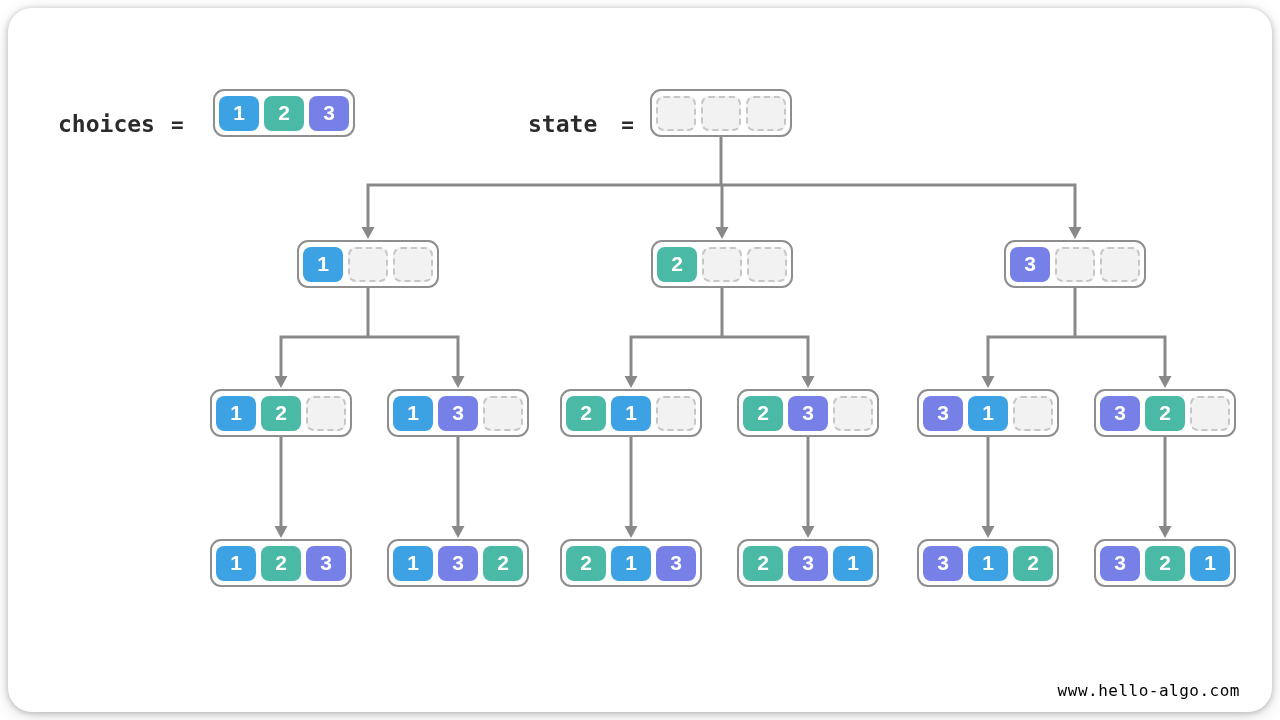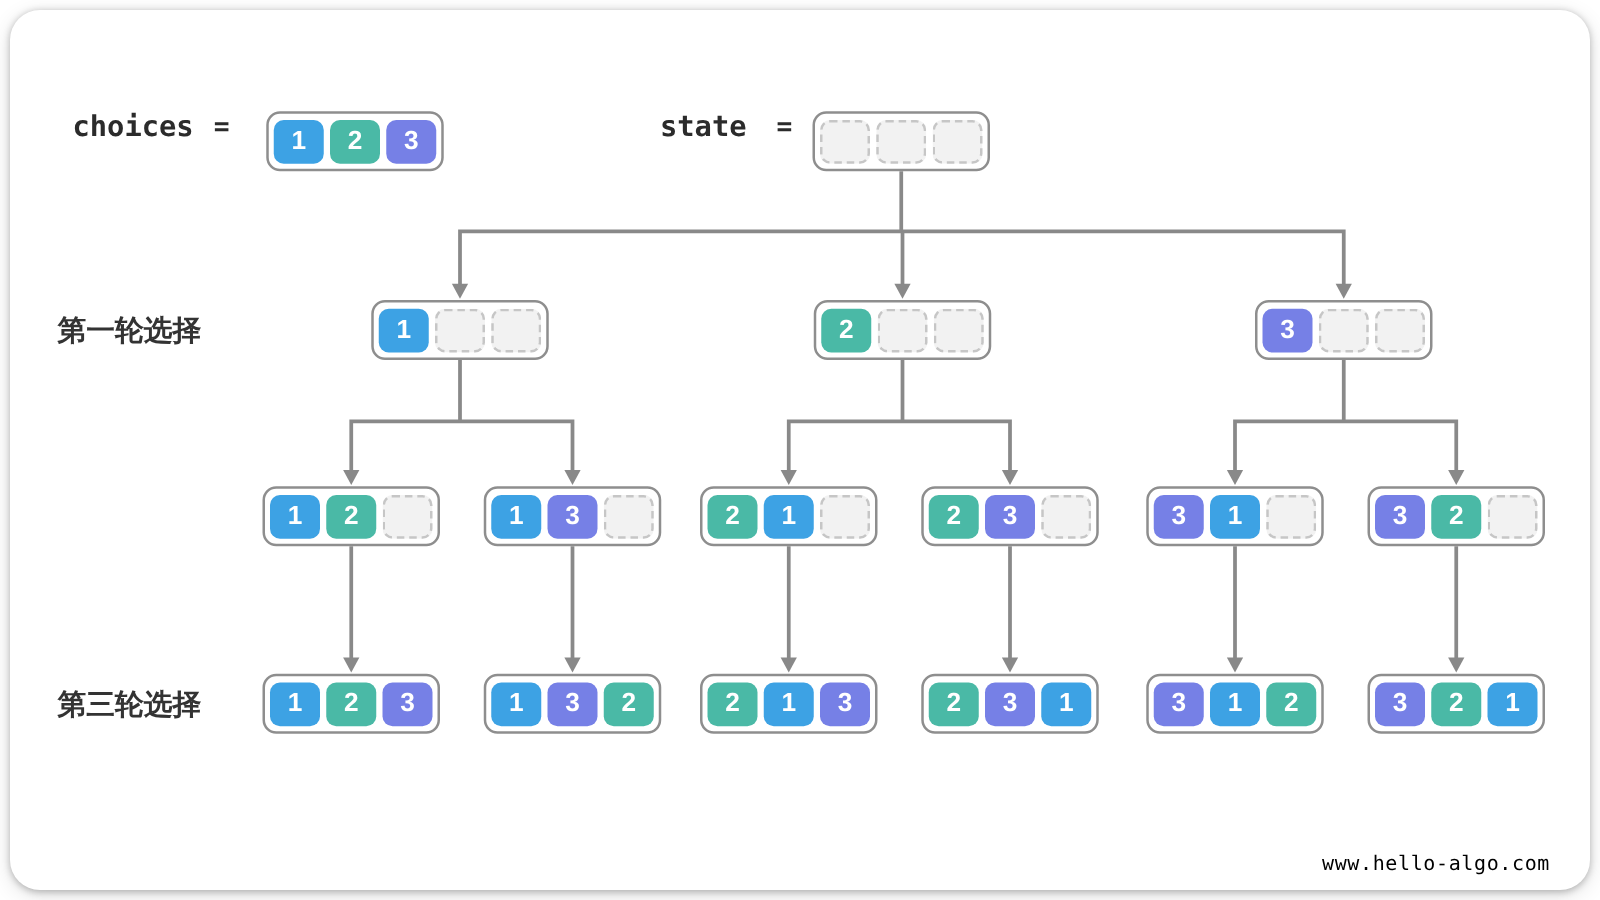--- a/index.html
+++ b/index.html
@@ -4,21 +4,21 @@
 <style>
   html,body{margin:0;padding:0;background:#fff;}
   .stage{position:relative;width:1280px;height:720px;overflow:hidden;
          font-family:"Liberation Sans",sans-serif;}
   .card{position:absolute;left:8px;top:8px;right:8px;bottom:8px;
         background:#fff;border-radius:24px;
         box-shadow:0 1px 6px rgba(0,0,0,.25), 0 4px 18px rgba(0,0,0,.12);}
   .layer{position:absolute;left:0;top:0;width:1280px;height:720px;}
   svg.connectors{position:absolute;left:0;top:0;width:1280px;height:720px;}
 
-  .code-group{position:absolute;height:48px;display:flex;align-items:flex-start;gap:16px;}
+  .code-group{position:absolute;height:48px;display:flex;align-items:flex-end;gap:16px;}
   .code{font:700 23px "DejaVu Sans Mono","Liberation Mono",monospace;color:#2b2b2b;}
   .eq{font:700 21px "DejaVu Sans Mono","Liberation Mono",monospace;color:#2b2b2b;}
 
   .row-label{position:absolute;left:46px;height:48px;display:flex;align-items:center;
              font:600 23px "DejaVu Sans","Liberation Sans",sans-serif;color:#333;}
 
   .array-box{position:absolute;width:142px;height:48px;box-sizing:border-box;
              border:2.5px solid #8e8e8e;border-radius:11px;background:#fff;
              display:flex;align-items:center;justify-content:center;gap:5px;}
   .cell{width:40px;height:35px;border-radius:8px;box-sizing:border-box;
@@ -72,22 +72,20 @@
   <div class="code-group" style="left:58px;top:89px;">
     <span class="code">choices</span>
     <span class="eq">=</span>
   </div>
 
   <div class="code-group" style="left:528px;top:89px;gap:24px;">
     <span class="code">state</span>
     <span class="eq">=</span>
   </div>
 
-  <div class="row-label" style="top:240px;">第一轮选择</div>
-  <div class="row-label" style="top:539px;">第三轮选择</div>
 
   <div class="layer" id="nodes-layer">
       <div class="array-box" style="left: 213px; top: 89px;">
         <div class="cell" style="background: rgb(61, 162, 228);">1</div>
         <div class="cell" style="background: rgb(74, 185, 166);">2</div>
         <div class="cell" style="background: rgb(118, 128, 230);">3</div>
       </div>
       <div class="array-box" style="left: 650px; top: 89px;">
         <div class="cell empty"></div>
         <div class="cell empty"></div>

